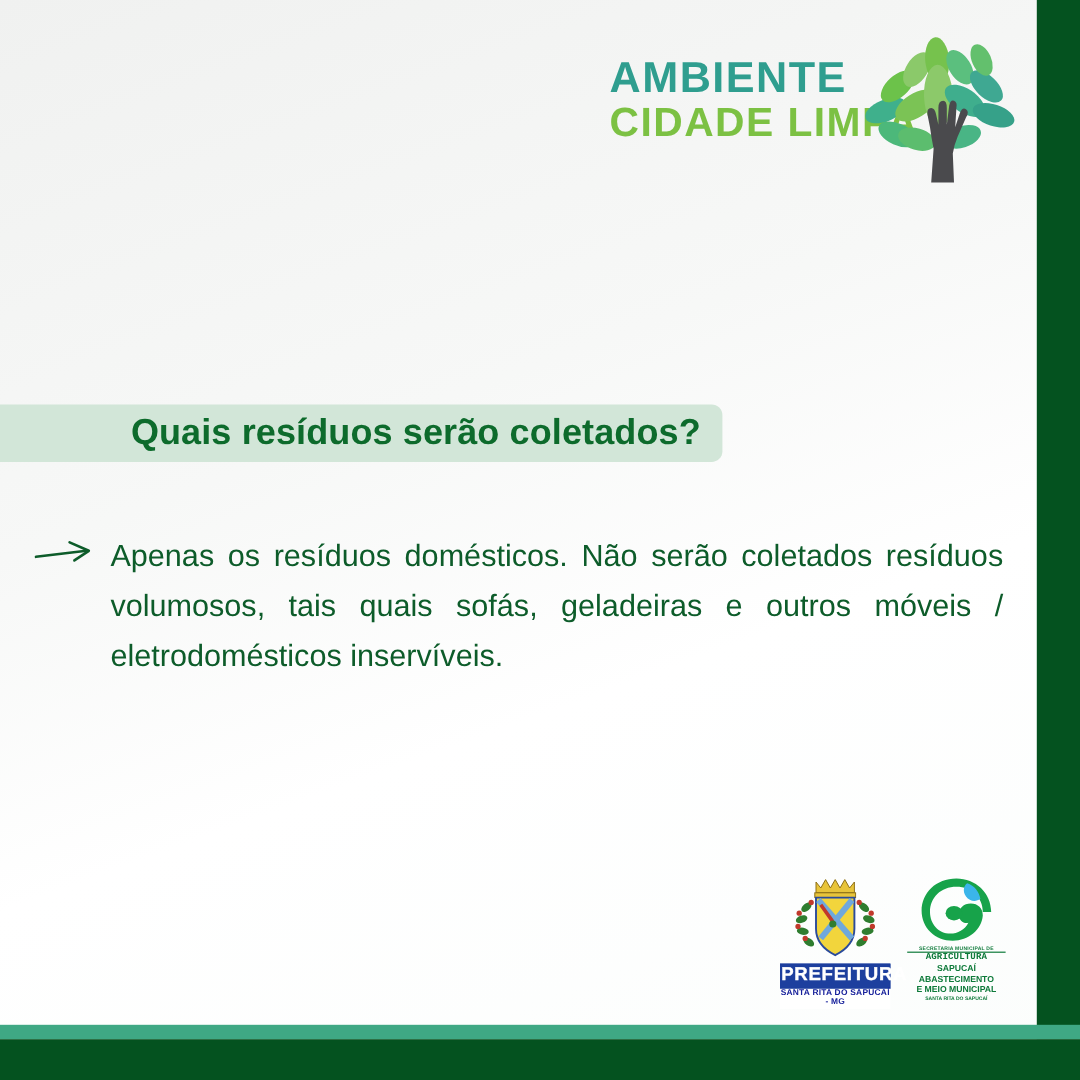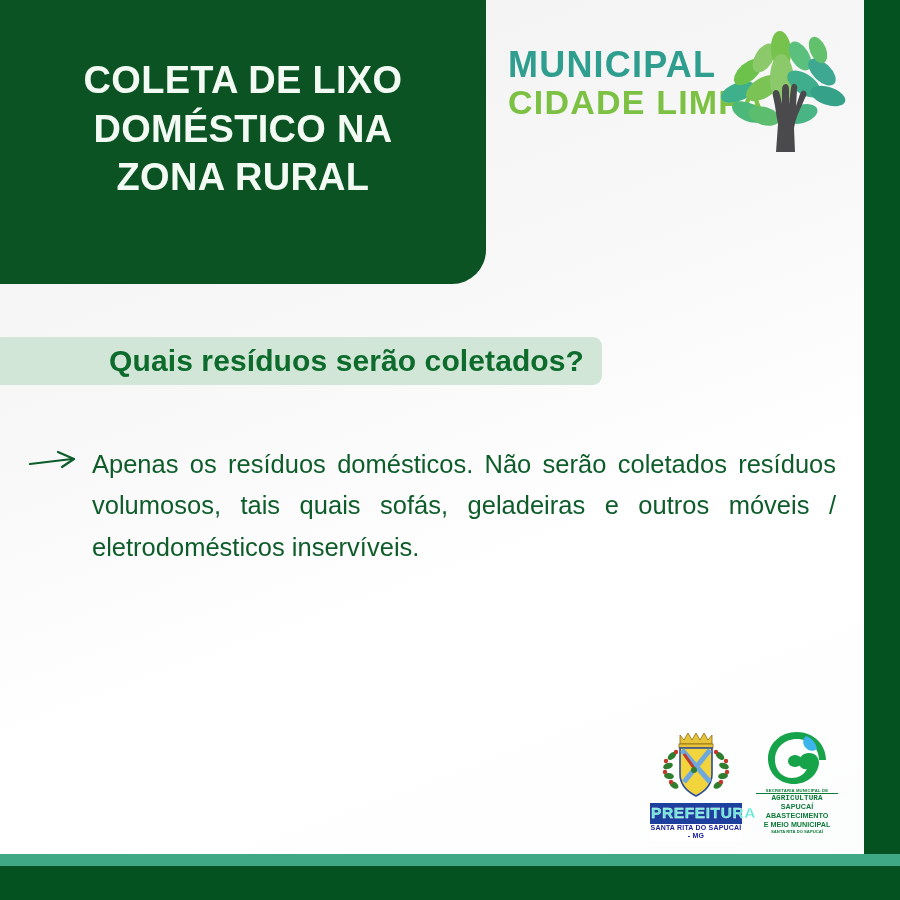--- a/index.html
+++ b/index.html
@@ -149,21 +149,21 @@
   .pref-logo { width: 92px; }
   .pref-crest { width: 92px; height: 72px; display: block; }
   .pref-bar {
     margin-top: 1px;
     background: #1d3f9e;
     border: 1px solid #1d3f9e;
     padding: 1px 0 1px 0;
     text-align: center;
   }
   .pref-bar-top {
-    color: #5eead4;
+    color: #ffffff;
     font-size: 15.5px;
     font-weight: bold;
     letter-spacing: 0.6px;
     line-height: 1.08;
     display: block;
     -webkit-text-stroke: 0.3px #ffffff;
   }
   .pref-sub {
     color: #17209b;
     font-size: 7px;
@@ -186,31 +186,24 @@
   .sec-l5 { font-size: 4.2px; color: #53a06a; }
   .rule { height: 1px; background: #0e7a3a; }
 </style>
 </head>
 <body>
 
 <div id="poster">
 
   <div class="right-band"></div>
 
-  <div class="header-box">
-    <div class="header-title">
-      <span class="ln">COLETA DE LIXO</span>
-      <span class="ln">DOMÉSTICO NA</span>
-      <span class="ln">ZONA RURAL</span>
-    </div>
-  </div>
 
   <div class="logo">
     <div class="logo-words">
-      <span class="logo-line1">MUNICIPAL</span>
+      <span class="logo-line1">AMBIENTE</span>
       <span class="logo-line2">CIDADE LIMPA</span>
     </div>
     <svg class="logo-tree" viewBox="0 0 132 128">
       <g>
 
         <ellipse cx="20" cy="64" rx="18" ry="9" transform="rotate(-22 20 64)" fill="#3fb08c"></ellipse>
         <ellipse cx="30" cy="44" rx="17" ry="9" transform="rotate(-42 30 44)" fill="#6cc24a"></ellipse>
         <ellipse cx="30" cy="84" rx="17" ry="9" transform="rotate(24 30 84)" fill="#4cb87a"></ellipse>
         <ellipse cx="46" cy="30" rx="16" ry="9" transform="rotate(-58 46 30)" fill="#8bc96a"></ellipse>
         <ellipse cx="45" cy="60" rx="19" ry="10" transform="rotate(-32 45 60)" fill="#7bc355"></ellipse>

